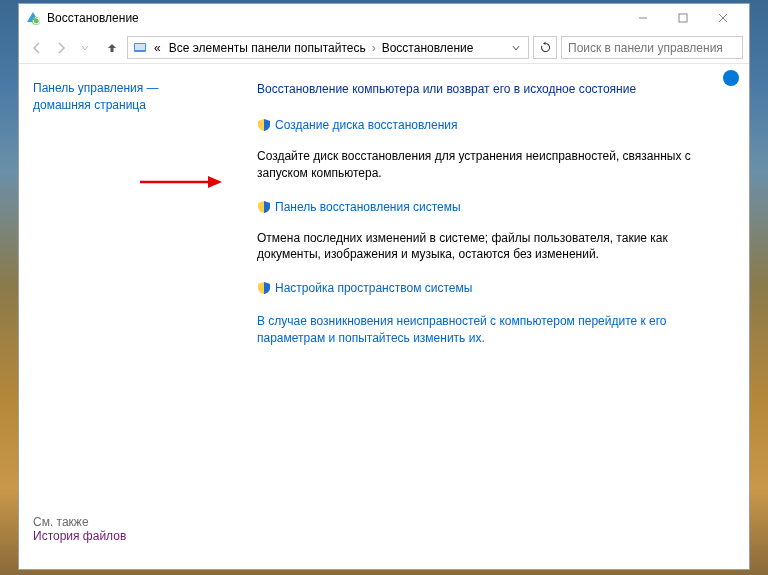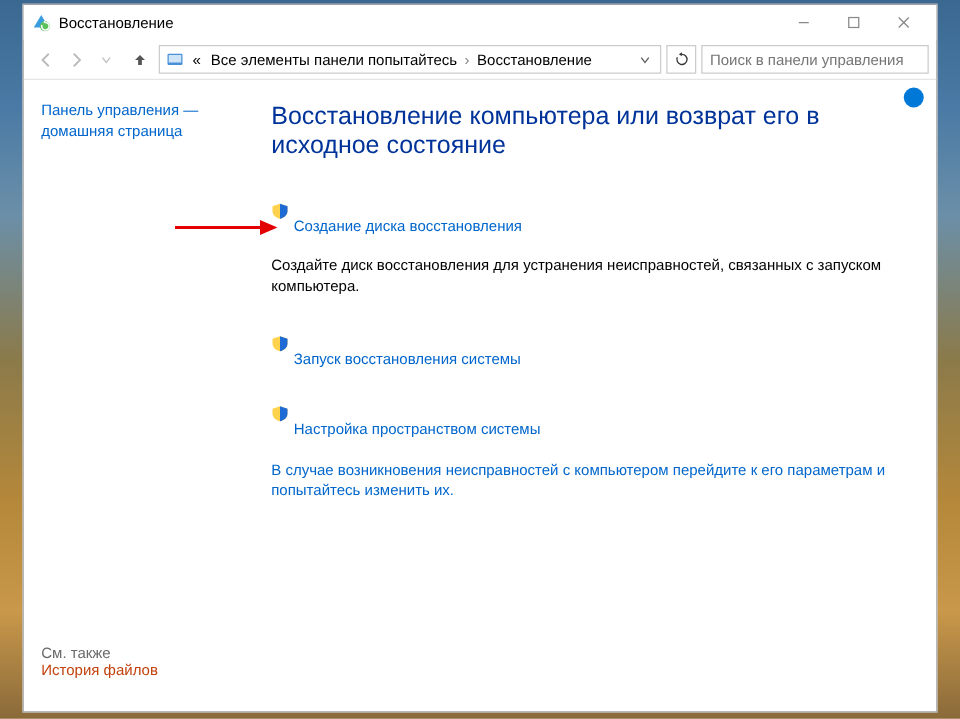--- a/index.html
+++ b/index.html
@@ -118,41 +118,42 @@
   height: 23px;
   border: 1px solid #ccc;
   padding: 0 6px;
   font-size: 12px;
   color: #a16207;
 }
 .content {
   flex: 1;
   display: flex;
   position: relative;
+  gap: 40px;
 }
 .sidebar {
   width: 198px;
   padding: 16px 14px;
   display: flex;
   flex-direction: column;
 }
 .sidebar-top { flex: 1; }
 .cp-home {
   color: #0066cc;
   line-height: 1.4;
 }
 .sidebar-bottom {
   padding-bottom: 10px;
 }
 .see-also {
   color: #6a6a6a;
   margin-bottom: 0;
 }
 .file-history {
-  color: #c2410c;
+  color: #701a75;
 }
 .main {
   flex: 1;
   padding: 14px 22px 14px 0;
   position: relative;
 }
 .help-btn {
   position: absolute;
   right: 10px;
   top: 6px;
@@ -162,41 +163,40 @@
   background: #0078d7;
   color: #fff;
   font-size: 11px;
   font-weight: bold;
   display: flex;
   align-items: center;
   justify-content: center;
 }
 .heading {
   color: #003399;
-  font-size: 20px;
+  font-size: 12px;
   font-weight: normal;
   margin-bottom: 22px;
   margin-top: 4px;
 }
 .section {
   margin-bottom: 18px;
 }
 .section-link-row {
   display: flex;
   align-items: center;
   margin-bottom: 2px;
 }
 .shield-icon {
   width: 14px;
   height: 14px;
   margin-right: 4px;
 }
 .section-link {
   color: #0066cc;
-  margin-top: 24px;
 }
 .section-desc {
   color: #000;
   line-height: 1.4;
   margin-top: 16px;
 }
 .trouble-link {
   color: #0066cc;
   line-height: 1.4;
   margin-top: 16px;
@@ -313,22 +313,23 @@
         </div>
         <div class="section-desc">Создайте диск восстановления для устранения неисправностей, связанных с запуском компьютера.</div>
       </div>
 
       <div class="section">
         <div class="section-link-row">
           <span class="shield-icon"><svg viewBox="0 0 14 14">
                 <path d="M7 1 L13 3 L13 7 C13 10 10 12.5 7 13 C4 12.5 1 10 1 7 L1 3 Z" fill="#ffd24d"></path>
                 <path d="M7 1 L7 13 C10 12.5 13 10 13 7 L13 3 Z" fill="#1e6bd6"></path>
               </svg></span>
-          <a class="section-link">Запуск восстановления системы</a>
-        </div>
+          <a class="section-link">Панель восстановления системы</a>
+        </div>
+        <div class="section-desc">Отмена последних изменений в системе; файлы пользователя, такие как документы, изображения и музыка, остаются без изменений.</div>
       </div>
 
       <div class="section">
         <div class="section-link-row">
           <span class="shield-icon"><svg viewBox="0 0 14 14">
                 <path d="M7 1 L13 3 L13 7 C13 10 10 12.5 7 13 C4 12.5 1 10 1 7 L1 3 Z" fill="#ffd24d"></path>
                 <path d="M7 1 L7 13 C10 12.5 13 10 13 7 L13 3 Z" fill="#1e6bd6"></path>
               </svg></span>
           <a class="section-link">Настройка пространством системы</a>
         </div>

